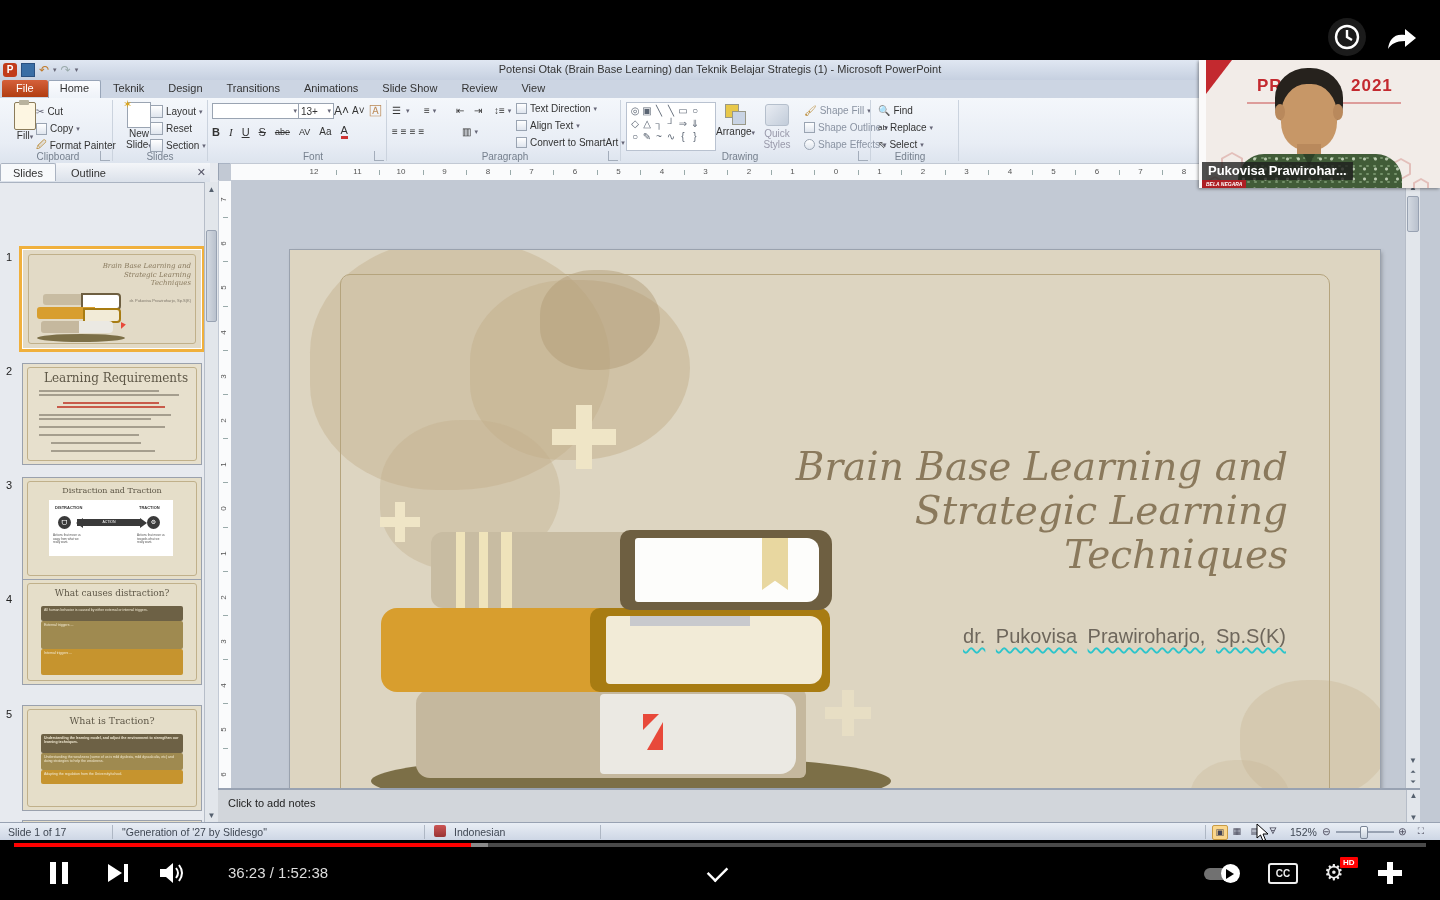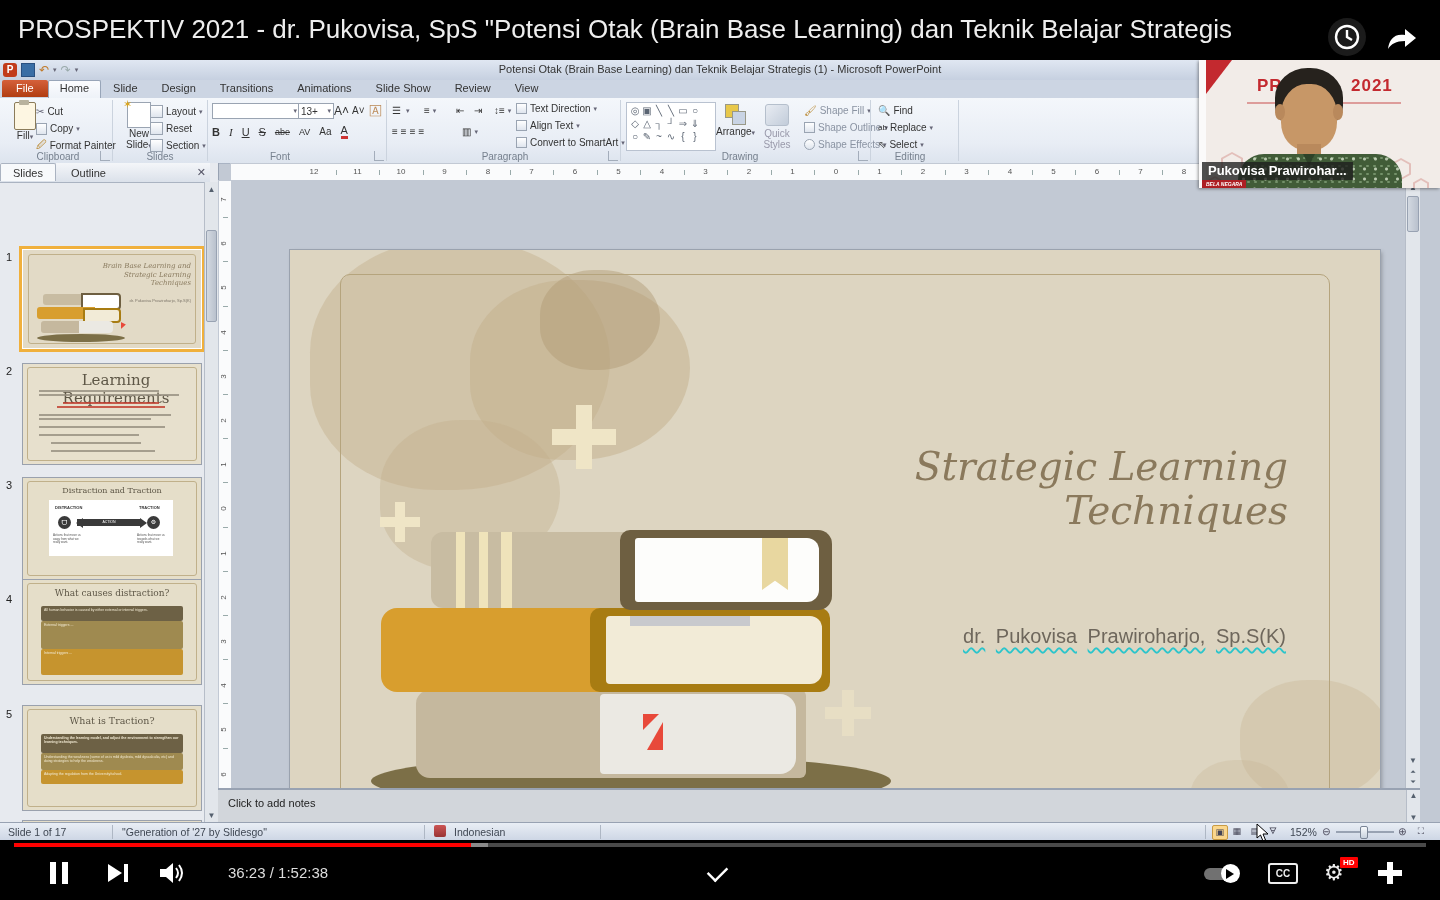--- a/index.html
+++ b/index.html
@@ -106,21 +106,20 @@
   #prog-buf{position:absolute;top:0;height:4px;background:#8a8a8a;}
   .ytc{position:absolute;top:8px;color:#fff;}
   #yt-time{font-size:15px;color:#ddd;top:24px;}
 </style>
 </head>
 <body>
 
 <div id="stage">
 
   <div id="yt-top">
-    <div id="yt-title">PROSPEKTIV 2021 - dr. Pukovisa, SpS "Potensi Otak (Brain Base Learning) dan Teknik Belajar Strategis</div>
     <svg class="yt-top-icon" style="left:1327px" viewBox="0 0 40 40">
       <circle cx="20" cy="20" r="19" fill="#1b1b1b"></circle>
       <circle cx="20" cy="20" r="11" fill="none" stroke="#fff" stroke-width="2.4"></circle>
       <path d="M20 13 v7 l5 3" stroke="#fff" stroke-width="2.4" fill="none"></path>
     </svg>
     <svg class="yt-top-icon" style="left:1382px" viewBox="0 0 40 40">
       <path d="M23 12 L34 21 L23 30 V24 C14 24 9 27 6 32 C7 23 12 16 23 18 Z" fill="#fff"></path>
     </svg>
   </div>
 
@@ -132,21 +131,21 @@
         <span class="qat-ic" style="background:#3a6ea5;border:1px solid #2a5080;box-sizing:border-box;"></span>
         <span style="color:#c07a2a;font-size:12px;">↶</span>
           <span class="dd">▾</span>
         <span style="color:#9aa;font-size:12px;">↷</span>
         <span class="dd">▾</span>
       </div>
       <div id="ppt-title">Potensi Otak (Brain Base Learning) dan Teknik Belajar Strategis (1)  -  Microsoft PowerPoint</div>
     </div>
 
     <div id="tabs-row">
-      <span id="file-tab">File</span><span id="tabs"><span class="tab active">Home</span><span class="tab">Slide</span><span class="tab">Design</span><span class="tab">Transitions</span><span class="tab">Animations</span><span class="tab">Slide Show</span><span class="tab">Review</span><span class="tab">View</span></span>
+      <span id="file-tab">File</span><span id="tabs"><span class="tab active">Home</span><span class="tab">Teknik</span><span class="tab">Design</span><span class="tab">Transitions</span><span class="tab">Animations</span><span class="tab">Slide Show</span><span class="tab">Review</span><span class="tab">View</span></span>
     </div>
 
     <div id="ribbon">
 
       <div class="rbig" style="left:2px;">
         <div style="width:20px;height:26px;margin:0 auto;border:1px solid #8a7b5a;background:#fdf6e2;border-radius:2px;position:relative;">
           <div style="position:absolute;left:4px;top:-3px;width:10px;height:5px;background:#b8b29e;border-radius:1px;"></div>
           </div>
         <span>Fill</span><span class="dd">▾</span>
       </div>
@@ -204,21 +203,21 @@
       <div class="rsmall" style="left:212px;top:26px;">
         <span class="fbtn" style="font-weight:bold;">B</span>
         <span class="fbtn" style="font-style:italic;font-family:'Liberation Serif',serif;">I</span>
         <span class="fbtn" style="text-decoration:underline;">U</span>
         <span class="fbtn" style="text-decoration:line-through;">S</span>
         <span class="fbtn" style="text-decoration:line-through;font-size:9px;">abe</span>
         <span class="fbtn" style="font-size:9px;">AV</span>
         <span class="fbtn" style="font-size:10px;">Aa</span>
         <span class="fbtn" style="border-bottom:3px solid #c33;">A</span>
       </div>
-      <div class="rgroup-label" style="left:240px;width:80px;">Font</div>
+      <div class="rgroup-label" style="left:273px;width:80px;">Font</div>
       <div class="launcher" style="left:374px;"></div>
       <div class="rdiv" style="left:386px;"></div>
 
       <div class="rsmall" style="left:392px;top:5px;letter-spacing:2px;">☰<span class="dd">▾</span></div>
       <div class="rsmall" style="left:424px;top:5px;">≡<span class="dd">▾</span></div>
       <div class="rsmall" style="left:456px;top:5px;">⇤</div>
       <div class="rsmall" style="left:474px;top:5px;">⇥</div>
       <div class="rsmall" style="left:494px;top:5px;">↕≡<span class="dd">▾</span></div>
       <div class="rsmall" style="left:392px;top:26px;letter-spacing:3px;">≡≡≡≡</div>
       <div class="rsmall" style="left:462px;top:26px;">▥<span class="dd">▾</span></div>
@@ -312,21 +311,21 @@
         <div style="position:absolute;left:60px;top:58px;width:34px;height:11px;background:#f2ebd7;border:2px solid #a87c12;border-radius:0 4px 4px 0;"></div>
         <div style="position:absolute;left:18px;top:71px;width:50px;height:12px;background:#c5b89e;border-radius:3px 0 0 3px;"></div>
         <div style="position:absolute;left:56px;top:71px;width:34px;height:12px;background:#ebe9e3;border-radius:0 4px 4px 0;"></div>
         <div style="position:absolute;left:55%;top:72px;width:5px;height:7px;background:#e8493a;clip-path:polygon(0 0,100% 35%,0 100%);"></div>
         <div style="position:absolute;left:14px;top:84px;width:88px;height:8px;background:#7c6f47;border-radius:50%;"></div>
       </div>
 
       <div class="thumb-num" style="top:202px;">2</div>
       <div class="thumb" style="top:200px;height:100px;background:#e7e0cd;">
         <div style="position:absolute;left:4px;top:3px;right:4px;bottom:3px;border:1px solid #c0b08a;border-radius:3px;"></div>
-        <div class="tserif" style="position:absolute;left:8px;right:0;top:7px;font-size:15px;">Learning Requirements</div>
+        <div class="tserif" style="position:absolute;left:8px;right:0;top:7px;font-size:12px;">Learning Requirements</div>
         <div class="tline" style="left:16px;top:26px;width:120px;"></div>
         <div class="tline" style="left:16px;top:30px;width:140px;"></div>
         <div class="tline" style="left:40px;top:38px;width:96px;background:#c0392b;"></div>
         <div class="tline" style="left:34px;top:42px;width:108px;background:#c0392b;"></div>
         <div class="tline" style="left:16px;top:50px;width:132px;"></div>
         <div class="tline" style="left:16px;top:54px;width:112px;"></div>
         <div class="tline" style="left:16px;top:62px;width:126px;"></div>
         <div class="tline" style="left:16px;top:70px;width:100px;"></div>
         <div class="tline" style="left:28px;top:78px;width:90px;"></div>
         <div class="tline" style="left:28px;top:86px;width:104px;"></div>
@@ -479,20 +478,21 @@
         <div class="plus" style="left:90px;top:252px;width:40px;height:40px;">
           <span style="position:absolute;left:15px;top:0;width:10px;height:40px;background:#efe5c6;"></span>
           <span style="position:absolute;left:0;top:15px;width:40px;height:10px;background:#efe5c6;"></span>
           </div>
         <div class="plus" style="left:535px;top:440px;width:46px;height:46px;opacity:.6;">
           <span style="position:absolute;left:17px;top:0;width:12px;height:46px;background:#efe5c6;"></span>
           <span style="position:absolute;left:0;top:17px;width:46px;height:12px;background:#efe5c6;"></span>
           </div>
 
         <div id="slide-title">
+          <div>Brain Base Learning and</div>
           <div>Strategic Learning</div>
           <div>Techniques</div>
         </div>
         <div id="slide-author">
           <span>dr.</span>
           <span>Pukovisa</span>
           <span>Prawiroharjo,</span>
           <span>Sp.S(K)</span>
         </div>
 

